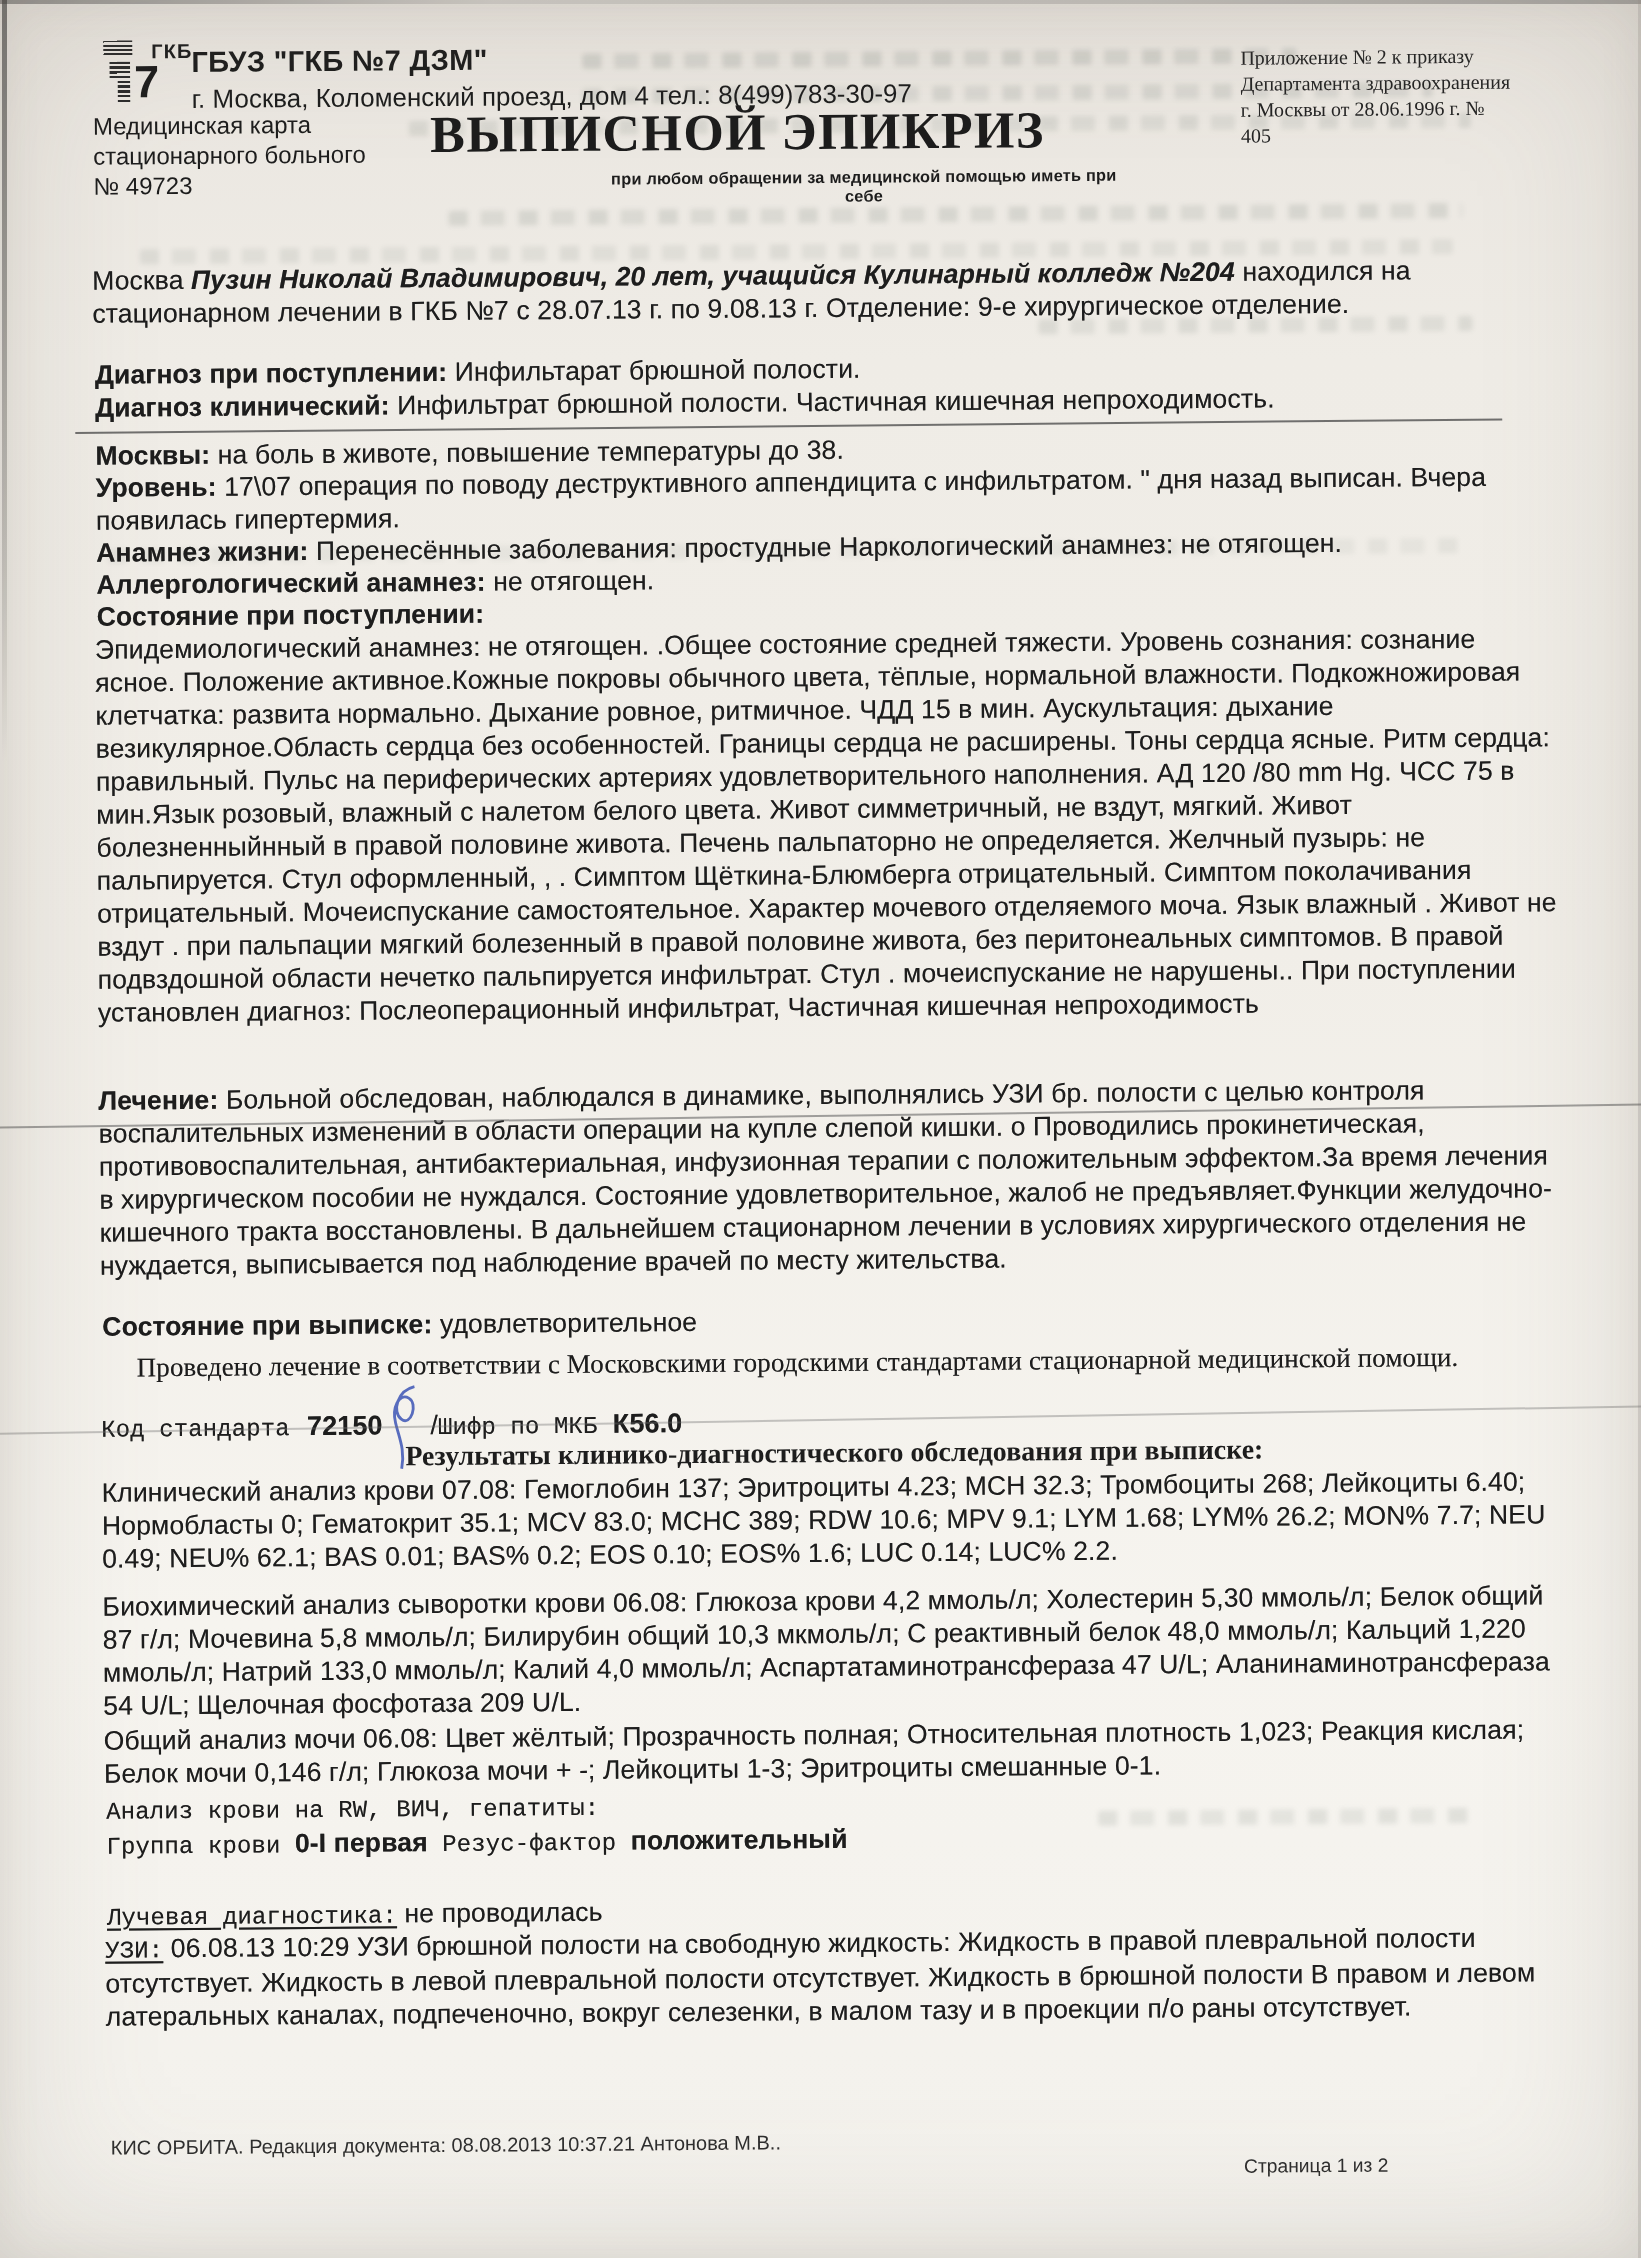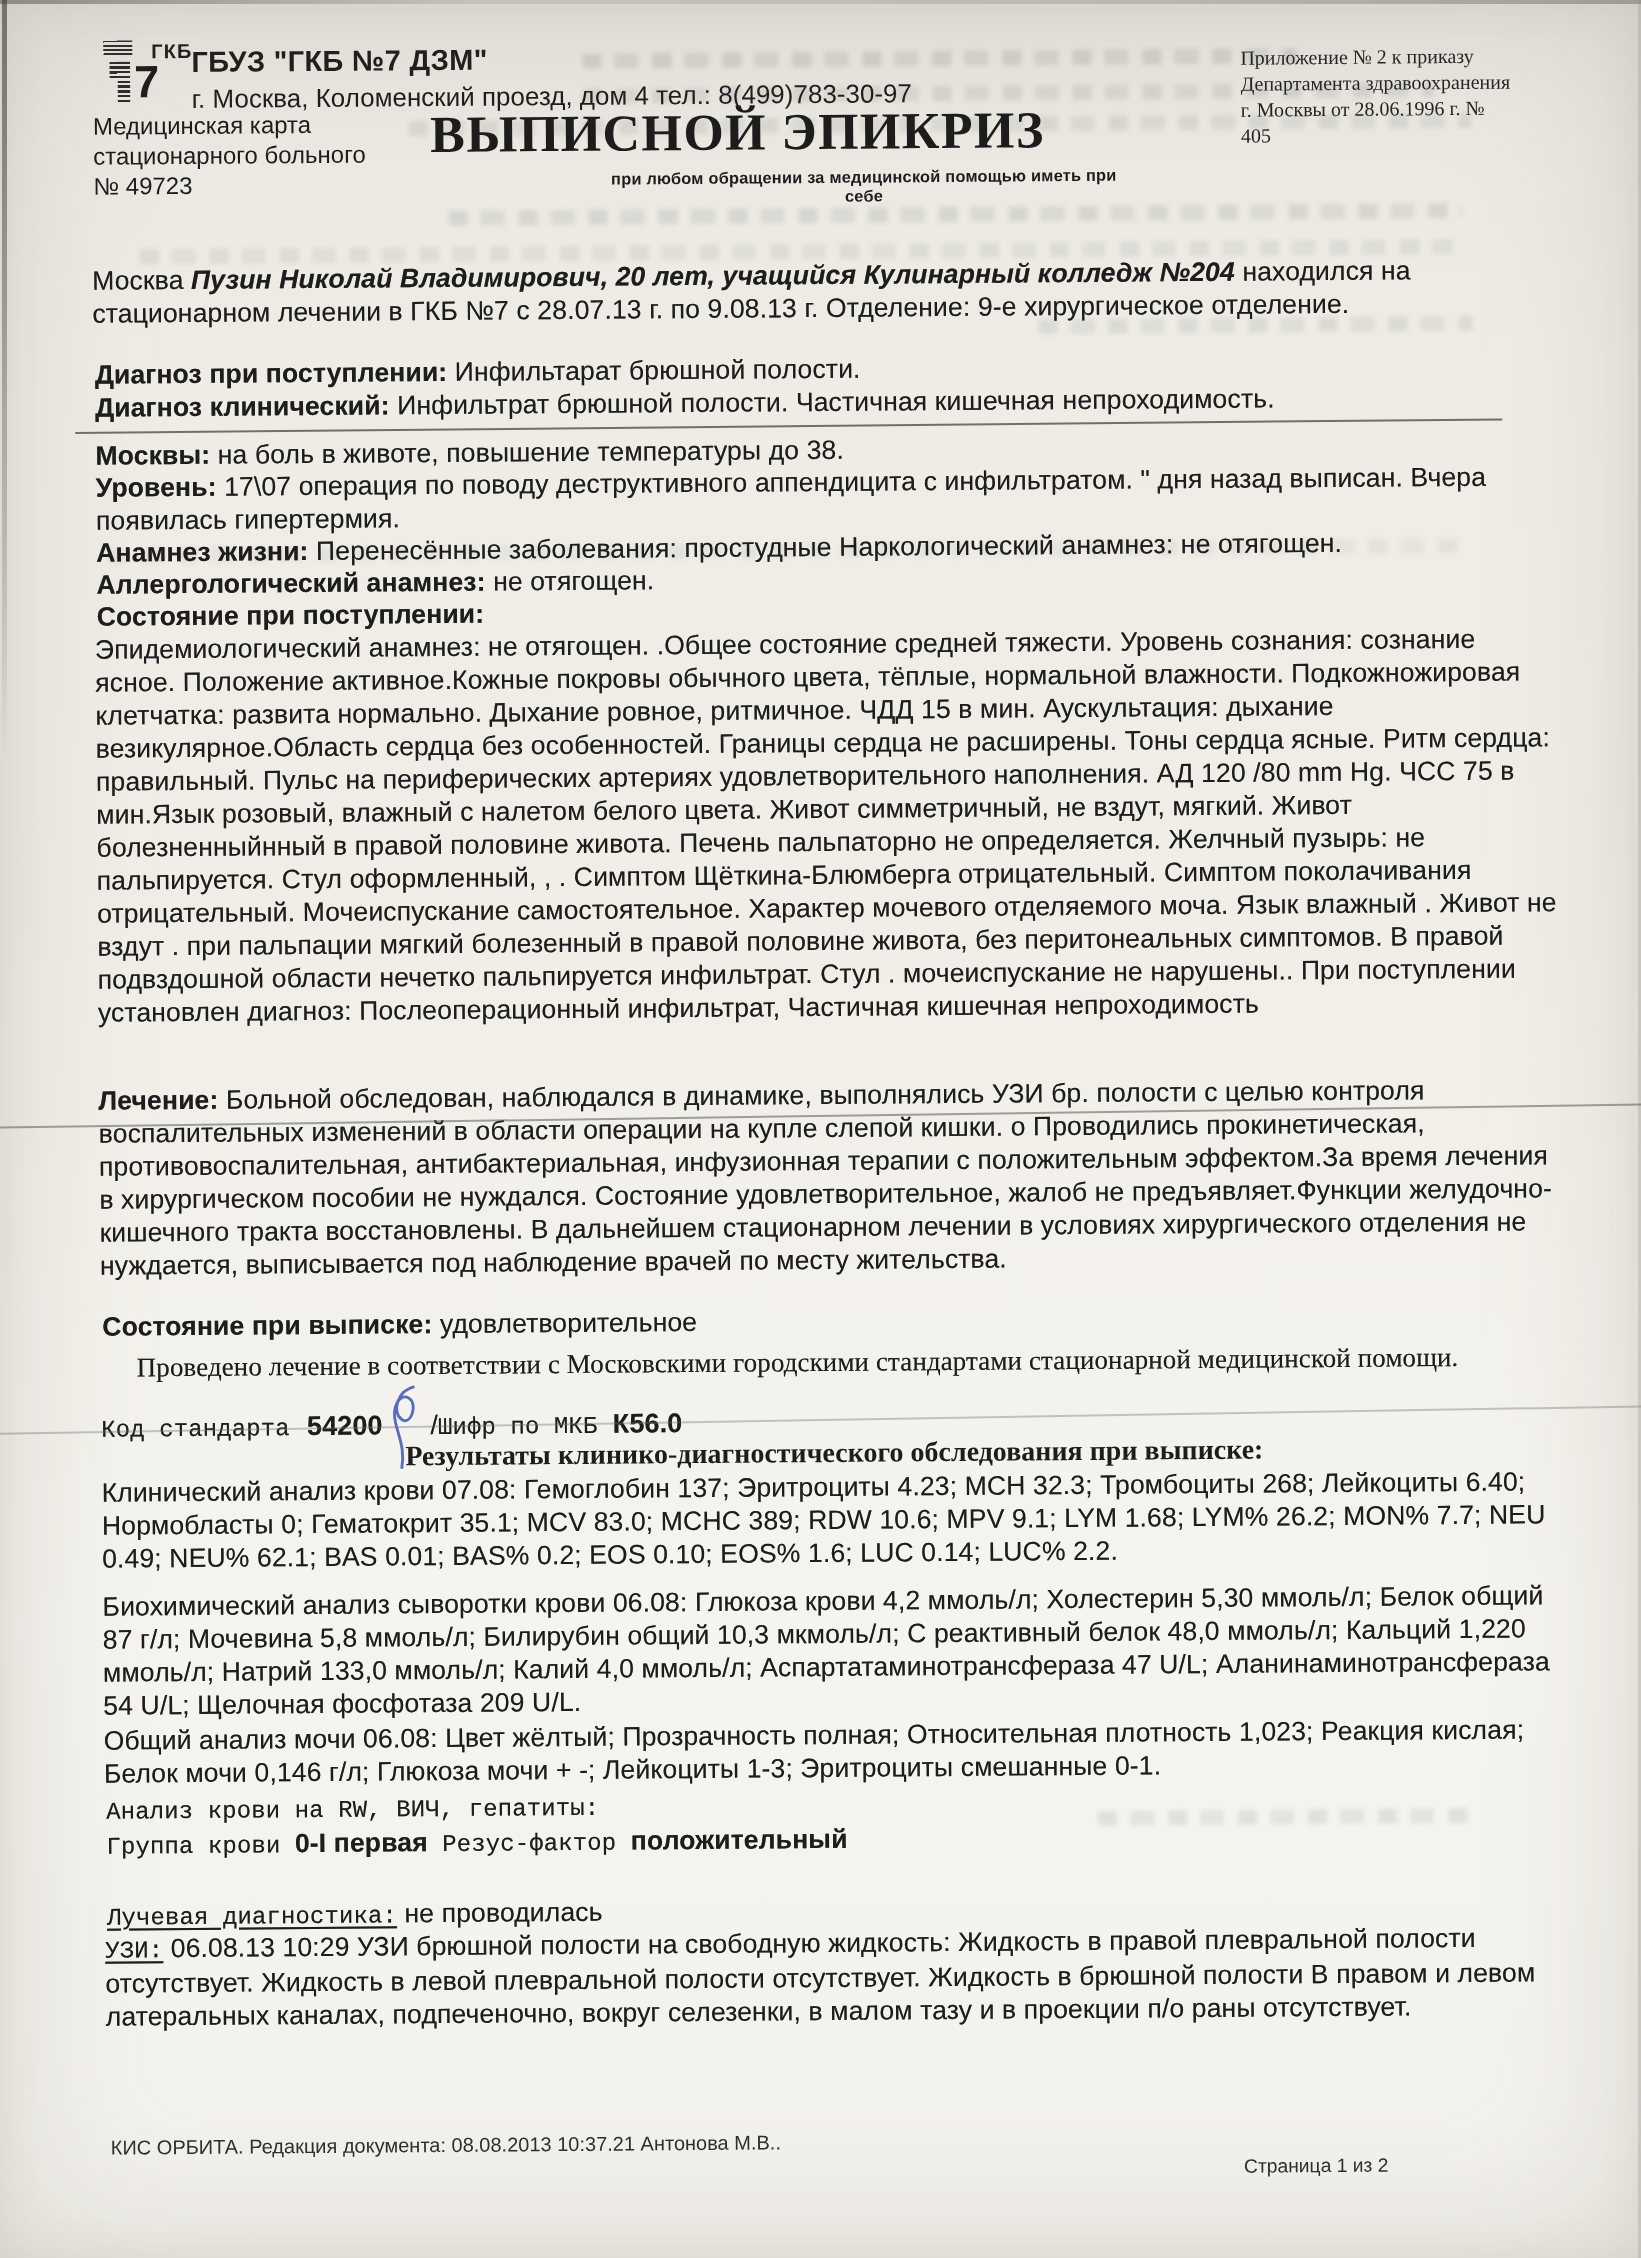--- a/index.html
+++ b/index.html
@@ -122,21 +122,21 @@
   <p class="par abs lbl" style="left:99px;top:595px;">Состояние при поступлении:</p>
 
   <p class="par abs" style="left:97px;top:628px;width:1466px;">Эпидемиологический анамнез: не отягощен. .Общее состояние средней тяжести. Уровень сознания: сознание ясное. Положение активное.Кожные покровы обычного цвета, тёплые, нормальной влажности. Подкожножировая клетчатка: развита нормально. Дыхание ровное, ритмичное. ЧДД 15 в мин. Аускультация: дыхание везикулярное.Область сердца без особенностей. Границы сердца не расширены. Тоны сердца ясные. Ритм сердца: правильный. Пульс на периферических артериях удовлетворительного наполнения. АД 120 /80 mm Hg. ЧСС 75 в мин.Язык розовый, влажный с налетом белого цвета. Живот симметричный, не вздут, мягкий. Живот болезненныйнный в правой половине живота. Печень пальпаторно не определяется. Желчный пузырь: не пальпируется. Стул оформленный, , . Симптом Щёткина-Блюмберга отрицательный. Симптом поколачивания отрицательный. Мочеиспускание самостоятельное. Характер мочевого отделяемого моча. Язык влажный . Живот не вздут . при пальпации мягкий  болезенный в правой половине живота, без перитонеальных симптомов. В правой подвздошной области нечетко пальпируется инфильтрат. Стул . мочеиспускание не нарушены.. При поступлении установлен диагноз: Послеоперационный инфильтрат, Частичная кишечная непроходимость</p>
 
   <p class="par abs" style="left:97px;top:1079px;width:1466px;"><span class="lbl">Лечение:</span><span>  Больной обследован, наблюдался в динамике, выполнялись УЗИ бр. полости с целью контроля воспалительных изменений в области операции на купле слепой кишки. о Проводились прокинетическая, противовоспалительная, антибактериальная, инфузионная терапии с положительным эффектом.За время лечения в хирургическом пособии не нуждался. Состояние удовлетворительное, жалоб не предъявляет.Функции желудочно-кишечного тракта восстановлены. В дальнейшем стационарном лечении в условиях хирургического отделения не нуждается, выписывается под наблюдение врачей по месту жительства.</span></p>
 
   <p class="par abs" style="left:99px;top:1305px;"><span class="lbl">Состояние при выписке:</span><span> удовлетворительное</span></p>
 
   <p class="par abs serifline" style="left:133px;top:1346px;width:1429px;">Проведено лечение в соответствии с Московскими городскими стандартами стационарной медицинской помощи.</p>
 
-  <p class="par abs" style="left:97px;top:1379px;"><span class="mono">Код стандарта</span><span class="lbl" style="font-size:27px;margin-left:17.4px;">54200</span><svg class="hw-mark" width="42" height="89" viewBox="0 0 44 92">
+  <p class="par abs" style="left:97px;top:1379px;"><span class="mono">Код стандарта</span><span class="lbl" style="font-size:27px;margin-left:17.4px;">72150</span><svg class="hw-mark" width="42" height="89" viewBox="0 0 44 92">
         <path d="M30 4 C 12 8, 6 30, 16 38 C 26 46, 34 22, 24 16 C 14 10, 6 26, 10 42 C 13 56, 20 70, 16 90" fill="none" stroke="#3c55b5" stroke-width="3" opacity=".85"></path>
       </svg><span>/</span><span class="mono">Шифр по МКБ</span><span class="lbl" style="font-size:27px;margin-left:15.4px;">К56.0</span></p>
 
   <div class="abs" style="left:97px;top:1437px;width:1466px;text-align:center;font-family:'Liberation Serif',serif;font-weight:bold;font-size:28px;">Результаты клинико-диагностического обследования при выписке:</div>
 
   <p class="par abs" style="left:97px;top:1471px;width:1466px;">Клинический анализ крови 07.08: Гемоглобин 137; Эритроциты 4.23; MCH 32.3; Тромбоциты 268; Лейкоциты 6.40; Нормобласты 0; Гематокрит 35.1; MCV 83.0; MCHC 389; RDW 10.6; MPV 9.1; LYM 1.68; LYM% 26.2; MON% 7.7; NEU 0.49; NEU% 62.1; BAS 0.01; BAS% 0.2; EOS 0.10; EOS% 1.6; LUC 0.14; LUC% 2.2.</p>
 
   <p class="par abs" style="left:97px;top:1585px;width:1466px;">Биохимический анализ сыворотки крови 06.08: Глюкоза крови 4,2 ммоль/л; Холестерин 5,30 ммоль/л; Белок общий 87 г/л; Мочевина 5,8 ммоль/л; Билирубин общий 10,3 мкмоль/л; С реактивный белок 48,0 ммоль/л; Кальций 1,220 ммоль/л; Натрий 133,0 ммоль/л; Калий 4,0 ммоль/л; Аспартатаминотрансфераза 47 U/L; Аланинаминотрансфераза 54 U/L; Щелочная фосфотаза 209 U/L.</p>
 
   <p class="par abs" style="left:97px;top:1719px;width:1466px;">Общий анализ мочи 06.08: Цвет жёлтый; Прозрачность полная; Относительная плотность 1,023; Реакция кислая; Белок мочи 0,146 г/л; Глюкоза мочи + -; Лейкоциты 1-3; Эритроциты смешанные 0-1.</p>

